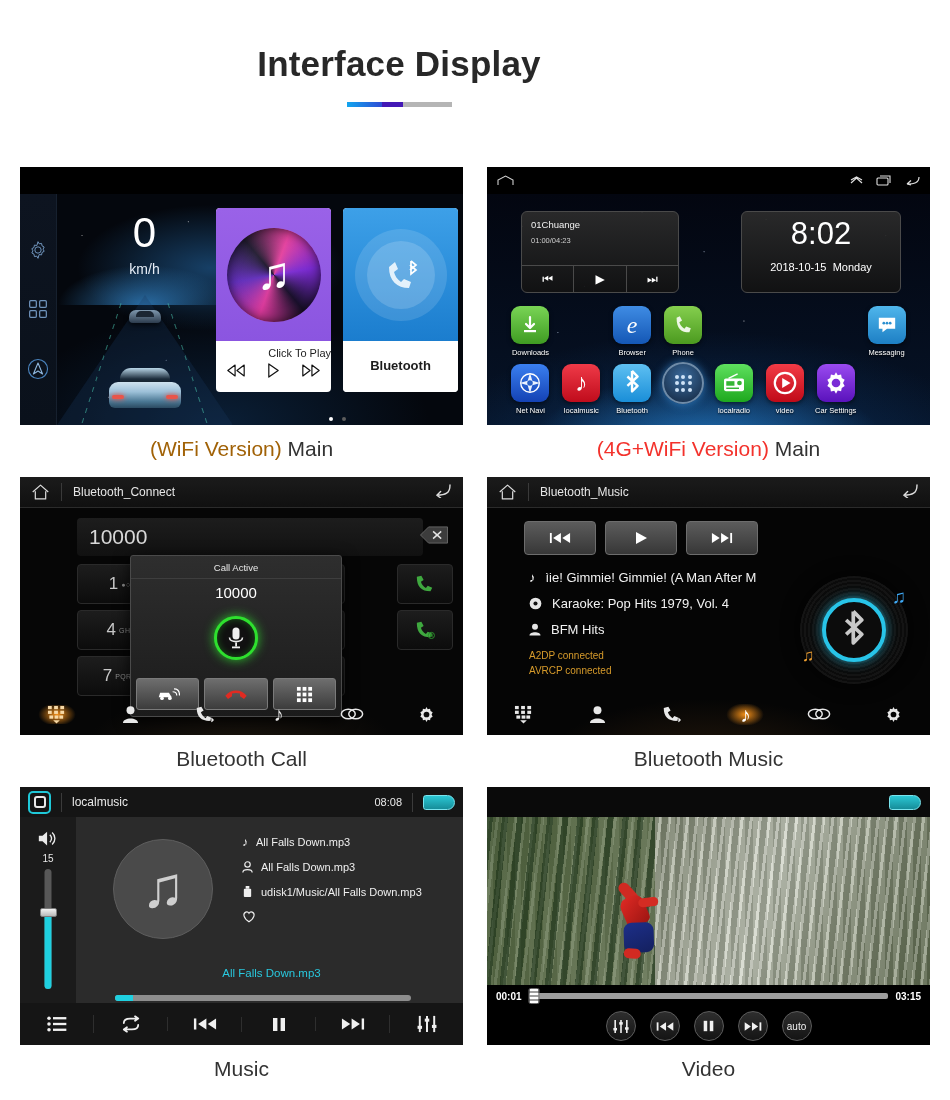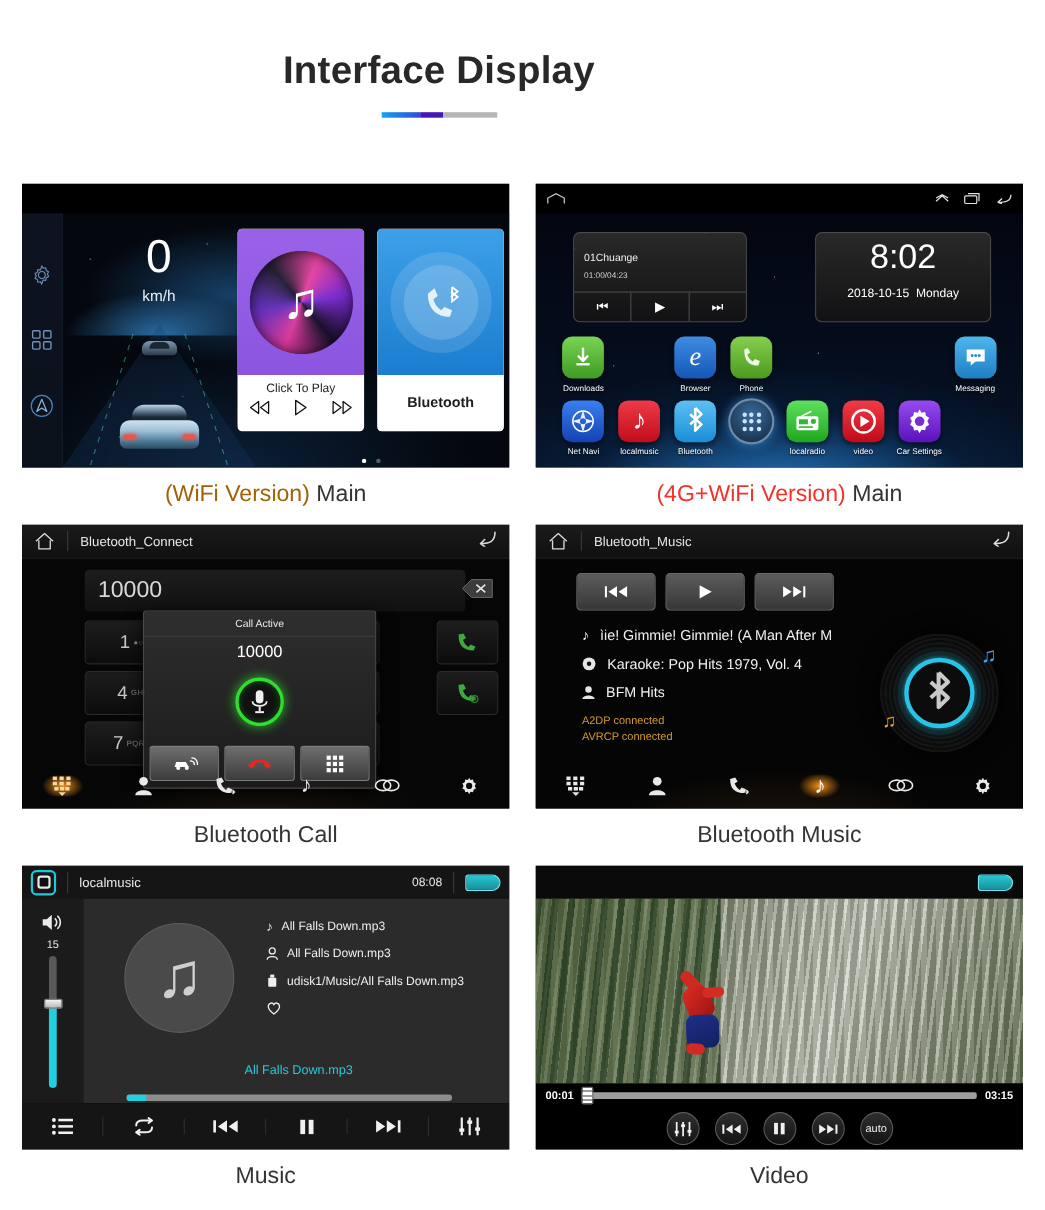--- a/index.html
+++ b/index.html
@@ -153,21 +153,21 @@
     background: rgba(255,255,255,.13);
     display: flex; align-items: center; justify-content: center;
   }
   .bt-ring-in {
     width: 68px; height: 68px; border-radius: 50%;
     background: rgba(255,255,255,.16);
     display: flex; align-items: center; justify-content: center;
     position: relative;
   }
   .card-foot {
-    background: #fff; text-align: center; padding: 6px 0 8px;
+    background: #fff; text-align: right; padding: 6px 0 8px;
   }
   .card-foot .t { font-size: 11px; color: #1d1d1d; }
   .card-foot .ctrls {
     display: flex; justify-content: space-around; align-items: center;
     margin-top: 4px; color: #111;
   }
   .card-foot.bt-foot { height: 51px; display:flex; align-items:center; justify-content:center; }
   .card-foot.bt-foot .t { font-size: 13px; font-weight: bold; }
   .p1-dots {
     position: absolute; left: 196px; width: 242px; bottom: 4px;
@@ -196,21 +196,21 @@
       radial-gradient(1px 1px at 90% 18%, #fff, transparent),
       radial-gradient(1px 1px at 16% 60%, #d6e8ff, transparent),
       radial-gradient(1px 1px at 58% 55%, #fff, transparent);
   }
   .p2-widget {
     position: absolute; top: 17px; border-radius: 6px;
     background: linear-gradient(180deg,rgba(44,44,44,.92),rgba(18,18,18,.92));
     border: 1px solid #4a4a4a;
   }
   .p2-music { left: 34px; width: 158px; height: 82px; }
-  .p2-music .ttl { color:#f0f0f0; font-size: 9.5px; padding: 17px 0 0 9px; }
+  .p2-music .ttl { color:#f0f0f0; font-size: 9.5px; padding: 7px 0 0 9px; }
   .p2-music .sub { color:#cfcfcf; font-size: 7.5px; padding: 6px 0 0 9px; }
   .p2-music .bar {
     position: absolute; left: 0; right: 0; bottom: 0; height: 27px;
     border-top: 1px solid #4a4a4a; display: flex;
   }
   .p2-music .bar > div {
     flex: 1; display: flex; align-items: center; justify-content: center;
     color: #fff; font-size: 12px;
   }
   .p2-music .bar > div + div { border-left: 1px solid #4a4a4a; }

